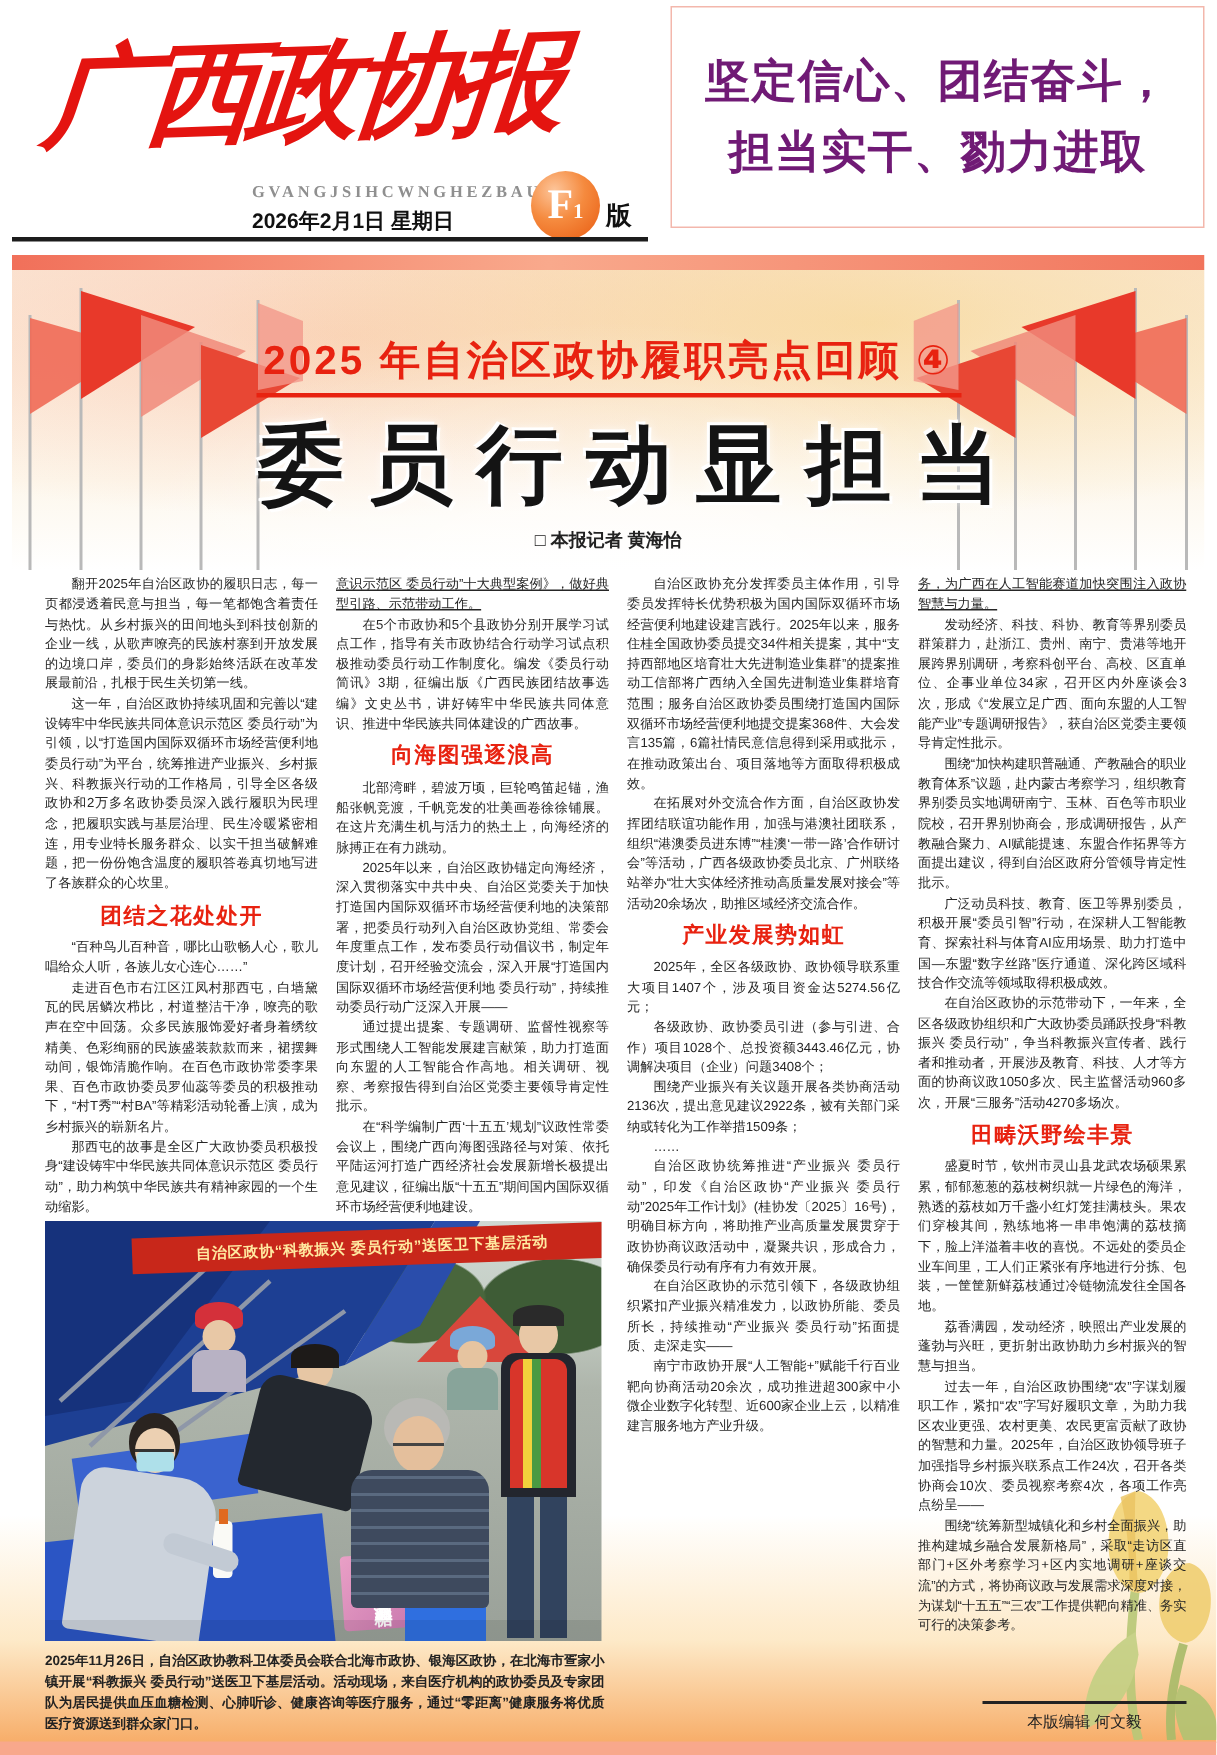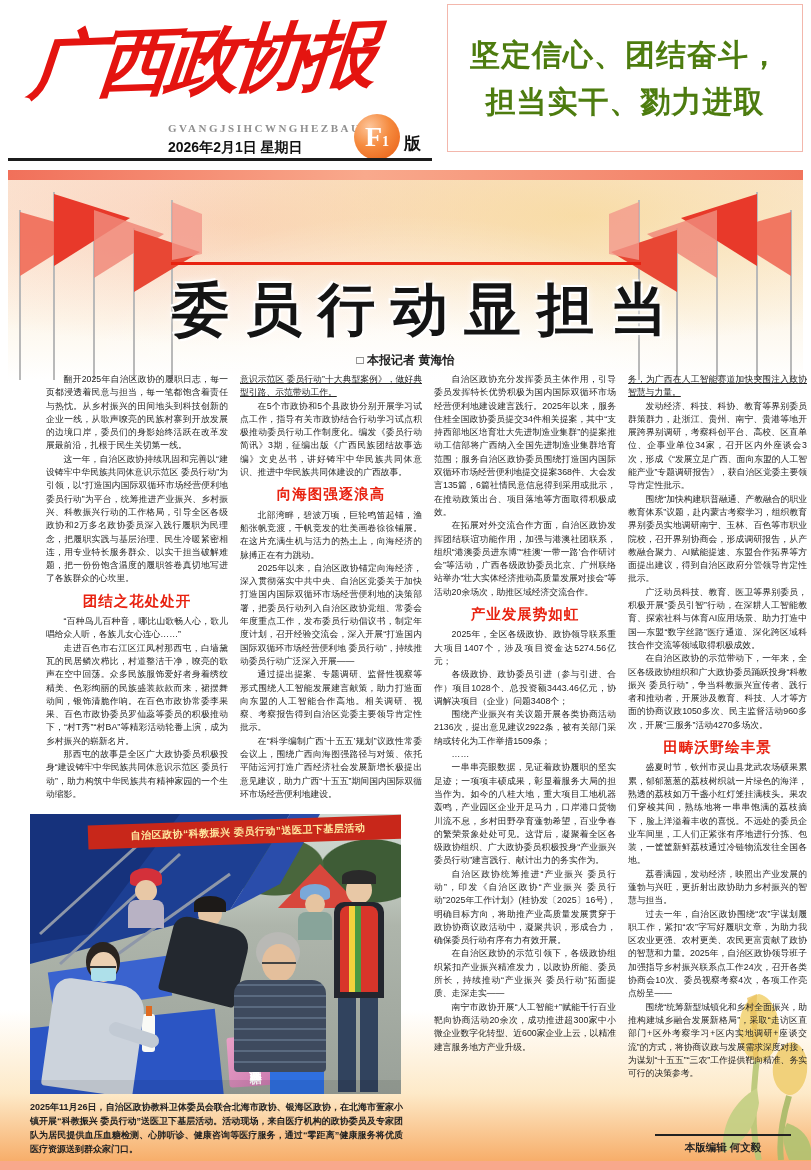--- a/index.html
+++ b/index.html
@@ -29,21 +29,21 @@
   }
   .edition-badge .f{font-size:28px;font-weight:700;}
   .edition-badge .n{font-size:14px;font-weight:700;margin-top:10px;}
   .edition-suffix{position:absolute;left:404px;top:132px;font-size:17px;font-weight:800;color:#111;}
   .header-rule{position:absolute;left:8px;top:158px;width:424px;height:3px;background:#1c1c1c;}
   .slogan-box{
     position:absolute;left:447px;top:4px;width:354px;height:146px;
     border:1px solid #f3b7ac;background:#fff;
     display:flex;flex-direction:column;justify-content:center;align-items:center;
   }
-  .slogan-box div{font-size:30px;line-height:47px;font-weight:900;color:#4d7c0f;letter-spacing:1px;}
+  .slogan-box div{font-size:30px;line-height:47px;font-weight:900;color:#701a75;letter-spacing:1px;}
   
   .banner{position:absolute;left:8px;top:170px;width:795px;height:210px;overflow:hidden;}
   .banner-strip{height:10px;background:linear-gradient(to right,#f1705a,#f9a98c 45%,#f1745c);}
   .banner-bg{
     position:relative;height:200px;
     background:
       radial-gradient(ellipse at 50% 115%, rgba(255,255,255,.9), rgba(255,255,255,0) 60%),
       radial-gradient(ellipse at 72% 18%, rgba(247,216,150,.75), rgba(247,216,150,0) 55%),
       radial-gradient(ellipse at 28% 22%, rgba(250,190,160,.55), rgba(250,190,160,0) 55%),
       linear-gradient(to bottom,#fbeadb,#fdf7ec 70%,#ffffff);
@@ -64,22 +64,22 @@
   }
   .byline{position:absolute;left:0;right:0;top:172px;text-align:center;font-size:12px;font-weight:700;color:#222;}
   
   .warm-bottom{
     position:absolute;left:0;top:1010px;width:811px;height:152px;z-index:0;
     background:linear-gradient(to bottom, rgba(253,233,195,0) 0%, rgba(252,216,155,.55) 55%, rgba(246,164,88,.9) 100%);
   }
   .bottom-strip{position:absolute;left:0;bottom:0;width:811px;height:9px;background:#f8a88c;z-index:3;}
   .tulips{position:absolute;right:0px;top:938px;z-index:0;}
   .col{
-    position:absolute;top:373px;width:182px;overflow:hidden;z-index:1;
-    font-size:8.8px;line-height:13.3px;color:#262626;text-align:justify;margin-left:16px;
+    position:absolute;top:383px;width:182px;overflow:hidden;z-index:1;
+    font-size:8.8px;line-height:13.3px;color:#262626;text-align:justify;
   }
   .col-1{left:30px;height:428px;}
   .col-2{left:224px;height:428px;}
   .col-3{left:418px;height:772px;}
   .col-4{left:612px;width:179px;height:772px;}
   .para{margin:0;text-indent:2em;}
   .para.noindent{text-indent:0;text-decoration:underline;}
   .sec-head{margin:9px 0 7px;text-indent:0;text-align:center;font-size:14.5px;font-weight:800;color:#e82210;letter-spacing:1px;}
   
   .photo{
@@ -111,21 +111,21 @@
   .ph-stool{position:absolute;left:240px;top:250px;width:54px;height:30px;background:#2f6fe0;border-radius:4px 4px 0 0;}
   .person{position:absolute;}
   .head{border-radius:50%;position:absolute;}
   .ph-caption-gradient{position:absolute;bottom:0;left:0;width:100%;height:14px;background:rgba(0,0,0,.08);}
   .caption{
     position:absolute;left:30px;top:1100px;width:373px;z-index:1;
     font-size:9px;line-height:14px;font-weight:700;color:#222;text-align:justify;
   }
   .editor-credit{position:absolute;left:655px;top:1134px;width:136px;z-index:2;text-align:center;}
   .editor-credit .rule{height:2px;background:#222;margin-bottom:5px;}
-  .editor-credit .name{font-size:10.5px;font-weight:700;color:#222;}
+  .editor-credit .name{font-size:10.5px;font-weight:400;color:#222;}
 </style>
 </head>
 <body>
 
 <div class="masthead-cn">广西政协报</div>
 <div class="romanization">GVANGJSIHCWNGHEZBAU</div>
 <div class="issue-date">2026年2月1日  星期日</div>
 <div class="edition-badge">
   <span class="f">F</span>
   <span class="n">1</span>
@@ -166,20 +166,21 @@
           <line x1="170" y1="20" x2="170" y2="200"></line>
       </g>
       <g>
         <polygon points="18,32 88,52 18,96" fill="#ef6a56" opacity=".9"></polygon>
         <polygon points="52,14 128,38 52,86" fill="#e8392a"></polygon>
         <polygon points="92,30 162,54 92,98" fill="#f0897a" opacity=".85"></polygon>
         <polygon points="132,50 198,72 132,112" fill="#e84734"></polygon>
         <polygon points="170,22 200,34 200,74 170,80" fill="#f2988b" opacity=".8"></polygon>
       </g>
     </svg>
+    <div class="kicker">2025 年自治区政协履职亮点回顾 ④</div>
     <div class="kicker-rule"></div>
     <div class="headline">委员行动显担当</div>
     <div class="byline">□ 本报记者  黄海怡</div>
   </div>
 </div>
 
 <div class="warm-bottom"></div>
 <svg class="tulips" width="150" height="222" viewBox="0 0 150 222">
   <g opacity=".92">
     <path d="M96 120 C90 170, 92 200, 98 222" stroke="#b9c878" stroke-width="6" fill="none"></path>
@@ -200,31 +201,30 @@
     <p class="para">走进百色市右江区江凤村那西屯，白墙黛瓦的民居鳞次栉比，村道整洁干净，嘹亮的歌声在空中回荡。众多民族服饰爱好者身着绣纹精美、色彩绚丽的民族盛装款款而来，裙摆舞动间，银饰清脆作响。在百色市政协常委李果果、百色市政协委员罗仙蕊等委员的积极推动下，“村T秀”“村BA”等精彩活动轮番上演，成为乡村振兴的崭新名片。</p>
     <p class="para">那西屯的故事是全区广大政协委员积极投身“建设铸牢中华民族共同体意识示范区 委员行动”，助力构筑中华民族共有精神家园的一个生动缩影。</p>
   </div>
 <div class="col col-2">
     <p class="para noindent">意识示范区 委员行动”十大典型案例》，做好典型引路、示范带动工作。</p>
     <p class="para">在5个市政协和5个县政协分别开展学习试点工作，指导有关市政协结合行动学习试点积极推动委员行动工作制度化。编发《委员行动简讯》3期，征编出版《广西民族团结故事选编》文史丛书，讲好铸牢中华民族共同体意识、推进中华民族共同体建设的广西故事。</p>
     <h3 class="sec-head">向海图强逐浪高</h3>
     <p class="para">北部湾畔，碧波万顷，巨轮鸣笛起锚，渔船张帆竞渡，千帆竞发的壮美画卷徐徐铺展。在这片充满生机与活力的热土上，向海经济的脉搏正在有力跳动。</p>
     <p class="para">2025年以来，自治区政协锚定向海经济，深入贯彻落实中共中央、自治区党委关于加快打造国内国际双循环市场经营便利地的决策部署，把委员行动列入自治区政协党组、常委会年度重点工作，发布委员行动倡议书，制定年度计划，召开经验交流会，深入开展“打造国内国际双循环市场经营便利地 委员行动”，持续推动委员行动广泛深入开展——</p>
     <p class="para">通过提出提案、专题调研、监督性视察等形式围绕人工智能发展建言献策，助力打造面向东盟的人工智能合作高地。相关调研、视察、考察报告得到自治区党委主要领导肯定性批示。</p>
-    <p class="para">在“科学编制广西‘十五五’规划”议政性常委会议上，围绕广西向海图强路径与对策、依托平陆运河打造广西经济社会发展新增长极提出意见建议，助力广西“十五五”期间国内国际双循环市场经营便利地建设。</p>
+    <p class="para">在“科学编制广西‘十五五’规划”议政性常委会议上，围绕广西向海图强路径与对策、依托平陆运河打造广西经济社会发展新增长极提出意见建议，征编出版“十五五”期间国内国际双循环市场经营便利地建设。</p>
   </div>
 <div class="col col-3">
     <p class="para">自治区政协充分发挥委员主体作用，引导委员发挥特长优势积极为国内国际双循环市场经营便利地建设建言践行。2025年以来，服务住桂全国政协委员提交34件相关提案，其中“支持西部地区培育壮大先进制造业集群”的提案推动工信部将广西纳入全国先进制造业集群培育范围；服务自治区政协委员围绕打造国内国际双循环市场经营便利地提交提案368件、大会发言135篇，6篇社情民意信息得到采用或批示，在推动政策出台、项目落地等方面取得积极成效。</p>
     <p class="para">在拓展对外交流合作方面，自治区政协发挥团结联谊功能作用，加强与港澳社团联系，组织“港澳委员进东博”“桂澳‘一带一路’合作研讨会”等活动，广西各级政协委员北京、广州联络站举办“壮大实体经济推动高质量发展对接会”等活动20余场次，助推区域经济交流合作。</p>
     <h3 class="sec-head">产业发展势如虹</h3>
     <p class="para">2025年，全区各级政协、政协领导联系重大项目1407个，涉及项目资金达5274.56亿元；</p>
     <p class="para">各级政协、政协委员引进（参与引进、合作）项目1028个、总投资额3443.46亿元，协调解决项目（企业）问题3408个；</p>
     <p class="para">围绕产业振兴有关议题开展各类协商活动2136次，提出意见建议2922条，被有关部门采纳或转化为工作举措1509条；</p>
     <p class="para">……</p>
-    <p class="para">一串串亮眼数据，见证着政协履职的坚实足迹；一项项丰硕成果，彰显着服务大局的担当作为。如今的八桂大地，重大项目工地机器轰鸣，产业园区企业开足马力，口岸港口货物川流不息，乡村田野孕育蓬勃希望，百业争春的繁荣景象处处可见。这背后，凝聚着全区各级政协组织、广大政协委员积极投身“产业振兴 委员行动”建言践行、献计出力的务实作为。</p>
     <p class="para">自治区政协统筹推进“产业振兴 委员行动”，印发《自治区政协“产业振兴 委员行动”2025年工作计划》(桂协发〔2025〕16号)，明确目标方向，将助推产业高质量发展贯穿于政协协商议政活动中，凝聚共识，形成合力，确保委员行动有序有力有效开展。</p>
     <p class="para">在自治区政协的示范引领下，各级政协组织紧扣产业振兴精准发力，以政协所能、委员所长，持续推动“产业振兴 委员行动”拓面提质、走深走实——</p>
     <p class="para">南宁市政协开展“人工智能+”赋能千行百业靶向协商活动20余次，成功推进超300家中小微企业数字化转型、近600家企业上云，以精准建言服务地方产业升级。</p>
   </div>
 <div class="col col-4">
     <p class="para noindent">务，为广西在人工智能赛道加快突围注入政协智慧与力量。</p>
     <p class="para">发动经济、科技、科协、教育等界别委员群策群力，赴浙江、贵州、南宁、贵港等地开展跨界别调研，考察科创平台、高校、区直单位、企事业单位34家，召开区内外座谈会3次，形成《“发展立足广西、面向东盟的人工智能产业”专题调研报告》，获自治区党委主要领导肯定性批示。</p>
     <p class="para">围绕“加快构建职普融通、产教融合的职业教育体系”议题，赴内蒙古考察学习，组织教育界别委员实地调研南宁、玉林、百色等市职业院校，召开界别协商会，形成调研报告，从产教融合聚力、AI赋能提速、东盟合作拓界等方面提出建议，得到自治区政府分管领导肯定性批示。</p>
     <p class="para">广泛动员科技、教育、医卫等界别委员，积极开展“委员引智”行动，在深耕人工智能教育、探索社科与体育AI应用场景、助力打造中国—东盟“数字丝路”医疗通道、深化跨区域科技合作交流等领域取得积极成效。</p>
     <p class="para">在自治区政协的示范带动下，一年来，全区各级政协组织和广大政协委员踊跃投身“科教振兴 委员行动”，争当科教振兴宣传者、践行者和推动者，开展涉及教育、科技、人才等方面的协商议政1050多次、民主监督活动960多次，开展“三服务”活动4270多场次。</p>

